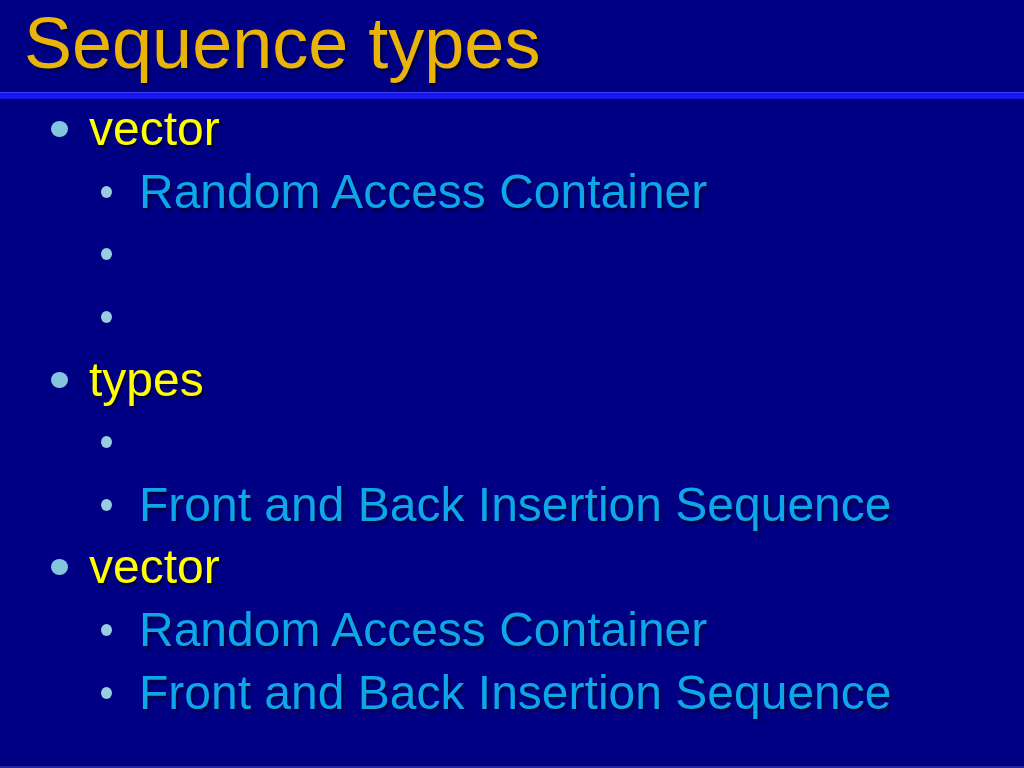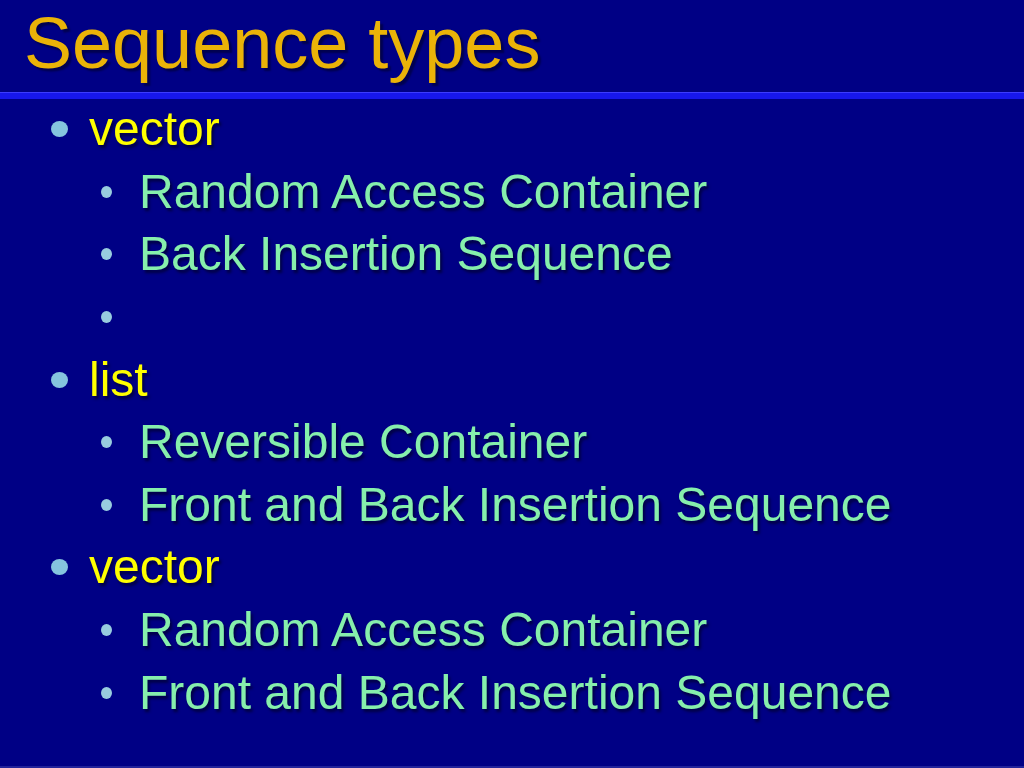--- a/index.html
+++ b/index.html
@@ -68,21 +68,21 @@
     height: 12px;
     background: #98CCDF;
     margin-right: 27px;
   }
   .txt {
     font-size: 48px;
     line-height: 1;
     text-shadow: 2px 3px 3px rgba(0,0,0,0.50);
   }
   .l1 .txt { color: #FFFF00; }
-  .l2 .txt { color: #86efac; }
+  .l2 .txt { color: #0ea5e9; }
   .bottom-edge {
     position: absolute;
     bottom: 0;
     left: 0;
     width: 1024px;
     height: 2px;
     background: #3A3AA8;
     opacity: 0.6;
   }
 </style>
@@ -102,35 +102,33 @@
       <span class="txt">vector</span>
     </div>
 
     <div class="row l2">
       <span class="dot"></span>
       <span class="txt">Random Access Container</span>
     </div>
 
     <div class="row l2">
       <span class="dot"></span>
-      <span class="txt">Back Insertion Sequence</span>
     </div>
 
     <div class="row l2">
       <span class="dot"></span>
     </div>
 
     <div class="row l1">
       <span class="dot"></span>
-      <span class="txt">list</span>
+      <span class="txt">types</span>
     </div>
 
     <div class="row l2">
       <span class="dot"></span>
-      <span class="txt">Reversible Container</span>
     </div>
 
     <div class="row l2">
       <span class="dot"></span>
       <span class="txt">Front and Back Insertion Sequence</span>
     </div>
 
     <div class="row l1">
       <span class="dot"></span>
       <span class="txt">vector</span>

